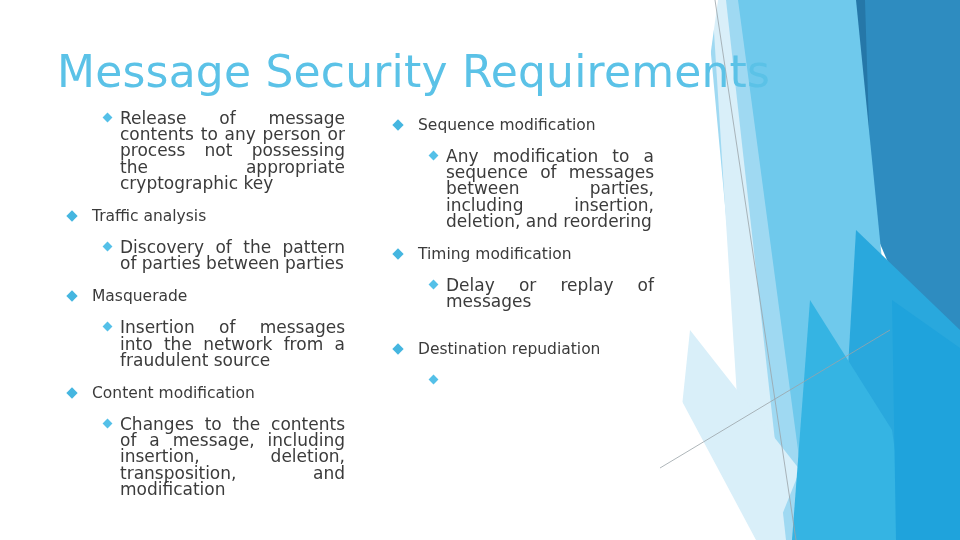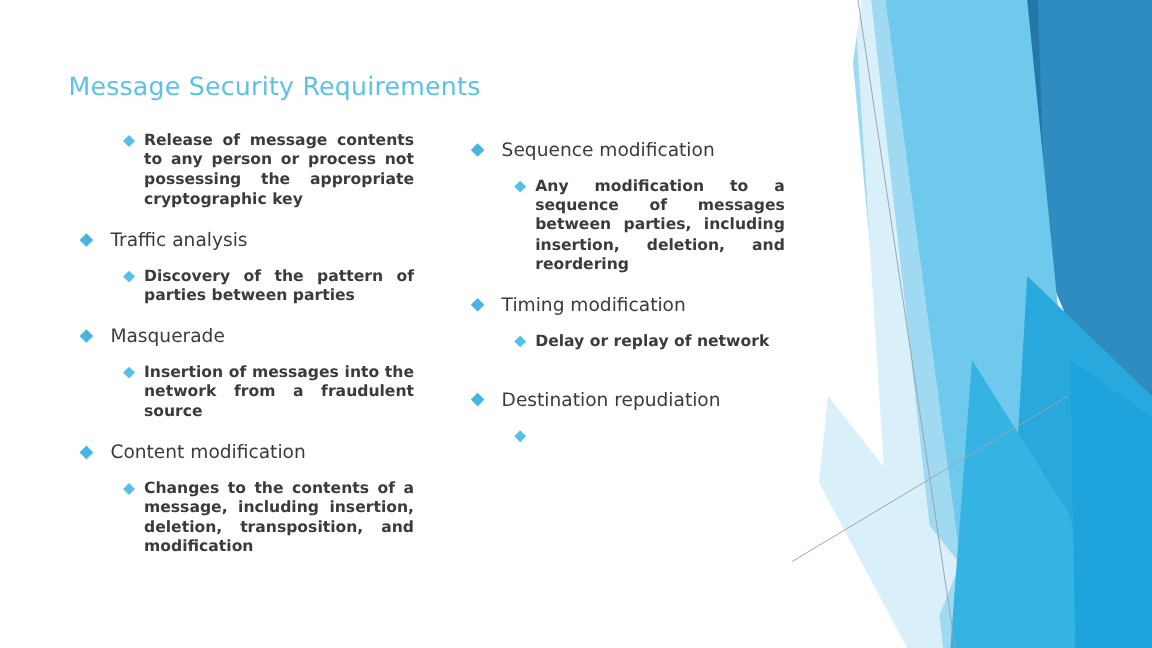--- a/index.html
+++ b/index.html
@@ -26,21 +26,21 @@
     pointer-events: none;
   }
   .decor svg { display: block; width: 300px; height: 540px; }
 
   
   .title {
     position: absolute;
     left: 57px;
     top: 52px;
     width: 640px;
-    font-size: 21px;
+    font-size: 44px;
     line-height: 40px;
     font-weight: 400;
     letter-spacing: 0.2px;
     color: #5BC2E7;
     white-space: nowrap;
   }
 
   
   .col {
     position: absolute;
@@ -56,26 +56,26 @@
     margin-top: 0;
     margin-bottom: 0;
     font-size: 15.5px;
     line-height: 20px;
     color: #3b3b3b;
     font-weight: 400;
   }
   .lvl2 {
     position: relative;
     padding-left: 60px;
-    font-size: 13px;
+    font-size: 17px;
     line-height: 16.2px;
     color: #3b3b3b;
     text-align: justify;
     text-justify: inter-word;
-    font-weight: 700;
+    font-weight: 400;
   }
   .lvl2 > .txt { display: block; }
 
   
   .bullet {
     position: absolute;
     display: block;
     transform: rotate(45deg);
     background: #45B6E0;
   }
@@ -202,21 +202,21 @@
     <div class="gap-c"></div>
 
     <div class="block">
       <div class="lvl1">
         <span class="bullet"></span>
         <span class="txt">Timing modification</span>
       </div>
       <div class="gap-b"></div>
       <div class="lvl2">
         <span class="bullet"></span>
-        <span class="txt">Delay or replay of network</span>
+        <span class="txt">Delay or replay of messages</span>
       </div>
     </div>
 
     <div class="gap-c"></div>
 
 
     <div class="gap-c"></div>
 
     <div class="block">
       <div class="lvl1">

